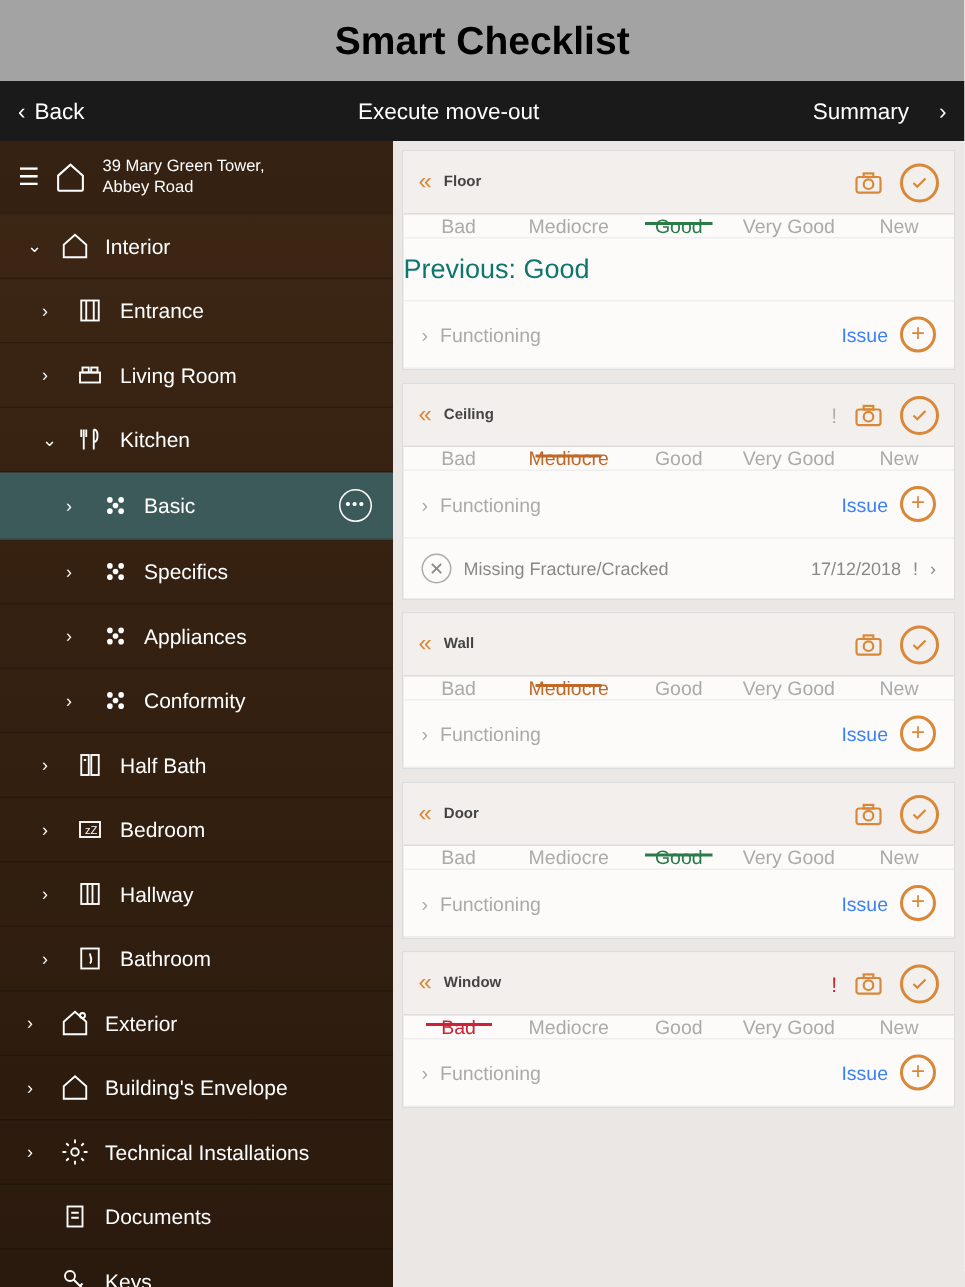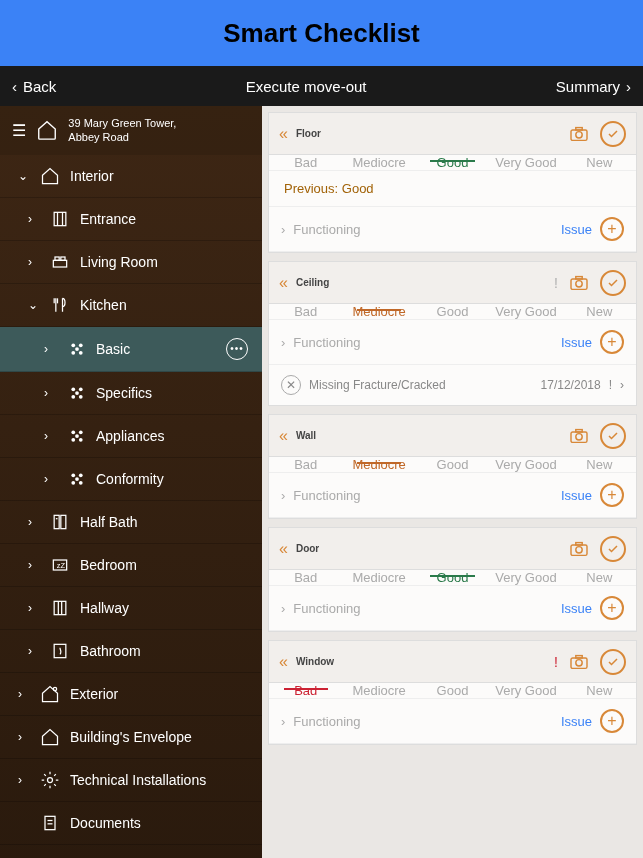--- a/index.html
+++ b/index.html
@@ -1,21 +1,21 @@
 <!DOCTYPE html>
 <html><head>
 <meta charset="utf-8">
 <style>
 *{margin:0;padding:0;box-sizing:border-box;font-family:-apple-system,BlinkMacSystemFont,"Segoe UI",Arial,sans-serif}
 body{width:643px;height:858px;overflow:hidden;background:#fff}
-.title-bar{height:66px;background:#3b82f6;display:flex;align-items:center;justify-content:center;font-size:26px;font-weight:700;color:#000}
+.title-bar{height:54px;background:#a3a3a3;display:flex;align-items:center;justify-content:center;font-size:26px;font-weight:700;color:#000}
 .nav-bar{height:40px;background:#1a1a1a;display:flex;align-items:center;color:#fff;font-size:15px;padding:0 12px}
 .nav-back{display:flex;align-items:center;gap:6px;cursor:pointer}
 .nav-center{flex:1;text-align:center;font-weight:400}
-.nav-right{display:flex;align-items:center;gap:6px;cursor:pointer}
+.nav-right{display:flex;align-items:center;gap:20px;cursor:pointer}
 .main{display:flex;height:764px}
 .sidebar{width:262px;background:linear-gradient(180deg,#3d2614 0%,#2a1a0d 100%);color:#fff;overflow-y:auto}
 .sb-header{display:flex;align-items:center;padding:10px 12px;gap:10px;background:rgba(0,0,0,0.1)}
 .sb-header .addr{font-size:11px;line-height:1.3}
 .sb-item{display:flex;align-items:center;padding:11px 14px;gap:10px;border-bottom:1px solid rgba(0,0,0,0.2);cursor:pointer;font-size:14px}
 .sb-item.l1{padding-left:18px}
 .sb-item.l2{padding-left:28px}
 .sb-item.l3{padding-left:44px}
 .sb-item.active{background:#3d5a5a}
 .sb-item .chev{width:12px;font-size:12px}
@@ -33,21 +33,21 @@
 .card-head .cam{color:#d88838}
 .card-head .check{border:2px solid #d88838;color:#d88838}
 .rating-row{display:flex;border-bottom:1px solid #eee}
 .rating-cell{flex:1;text-align:center;padding:0 4px;font-size:13px;color:#aaa;cursor:pointer;position:relative}
 .rating-cell.sel-green{color:#2a7a4a;font-weight:500}
 .rating-cell.sel-green::after{content:"";position:absolute;bottom:8px;left:20%;right:20%;height:2px;background:#2a7a4a}
 .rating-cell.sel-orange{color:#c06828;font-weight:500}
 .rating-cell.sel-orange::after{content:"";position:absolute;bottom:8px;left:20%;right:20%;height:2px;background:#c06828}
 .rating-cell.sel-red{color:#c23;font-weight:500}
 .rating-cell.sel-red::after{content:"";position:absolute;bottom:8px;left:20%;right:20%;height:2px;background:#c23}
-.prev-row{padding:10px 15px;font-size:13px;color:#a16207;border-bottom:1px solid #eee}
+.prev-row{padding:10px 0;font-size:18px;color:#0f766e;border-bottom:1px solid #eee}
 .func-row{display:flex;align-items:center;padding:10px 12px;font-size:13px;color:#aaa;gap:8px;border-bottom:1px solid #eee}
 .func-row .spacer{flex:1}
 .func-row .issue{color:#3b82f6}
 .func-row .plus{width:24px;height:24px;border:2px solid #d88838;border-radius:50%;display:flex;align-items:center;justify-content:center;color:#d88838;font-size:16px;cursor:pointer}
 .note-row{display:flex;align-items:center;padding:10px 12px;font-size:12px;color:#888;gap:8px}
 .note-row .ico{width:20px;height:20px;border:1.5px solid #aaa;border-radius:50%;display:flex;align-items:center;justify-content:center}
 .note-row .spacer{flex:1}
 .note-row .warn{color:#888}
 svg{display:block}
 </style>

